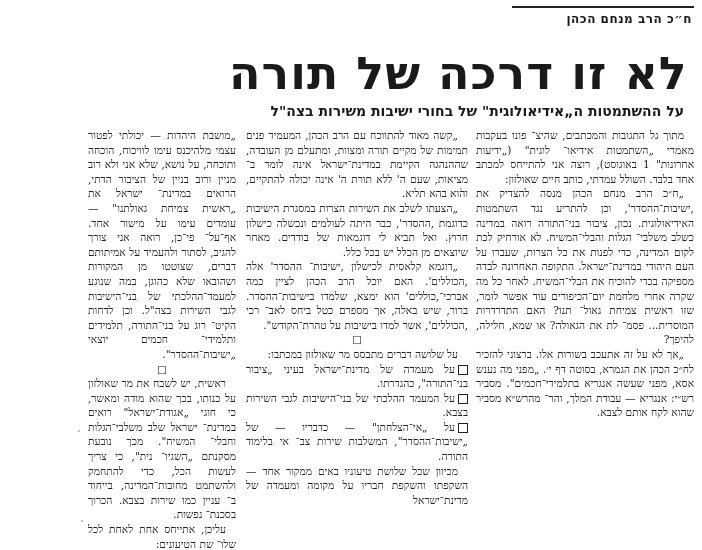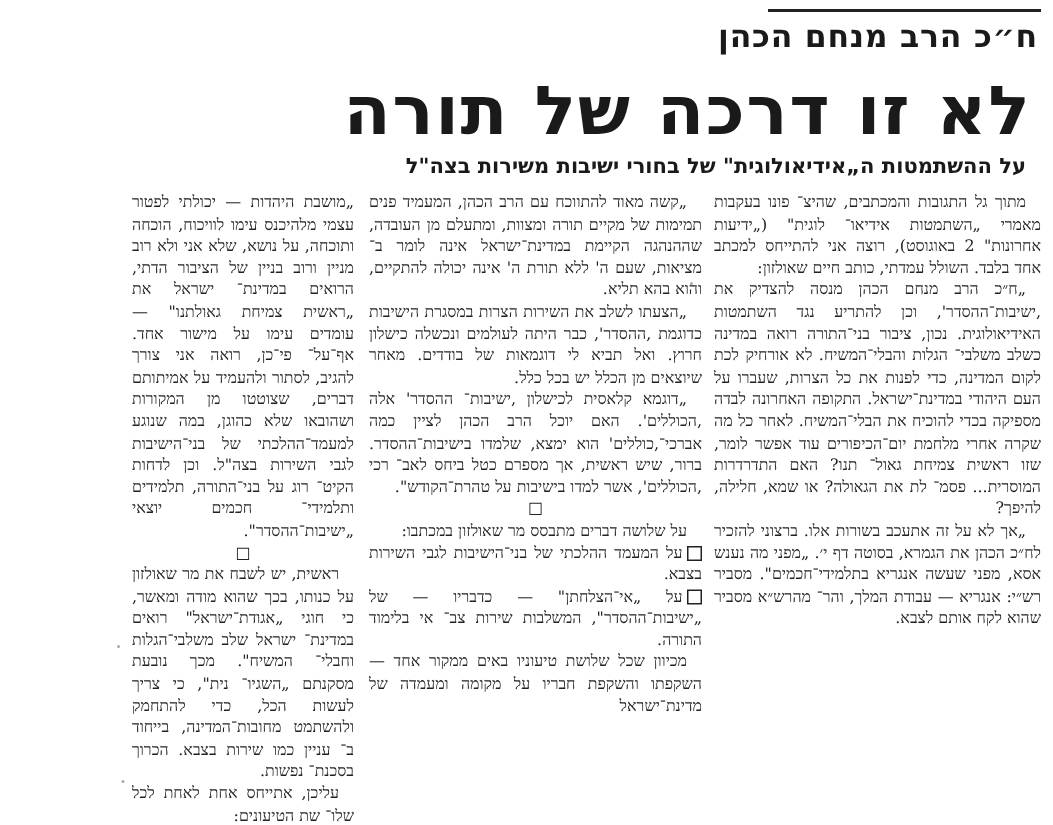--- a/index.html
+++ b/index.html
@@ -8,21 +8,21 @@
     background:#ffffff; color:#1a1a1a;
     font-family:"DejaVu Serif", serif;
     position:relative;
   }
   .clip { position:absolute; inset:0; }
   .byline-rule {
     position:absolute; left:512px; top:6px; width:182px; height:2px; background:#222;
   }
   .byline {
     position:absolute; right:10px; top:12px; direction:rtl;
-    font-family:"DejaVu Sans", sans-serif; font-weight:bold; font-size:21px; letter-spacing:0.5px;
+    font-family:"DejaVu Sans", sans-serif; font-weight:bold; font-size:12px; letter-spacing:0.5px;
   }
   .headline {
     position:absolute; right:14px; top:50px; direction:rtl;
     font-family:"DejaVu Sans", sans-serif; font-weight:900; font-size:45px; line-height:48px;
     letter-spacing:1px; transform:scaleX(1.02); transform-origin:right;
   }
   .subhead {
     position:absolute; right:18px; top:102px; direction:rtl;
     font-family:"DejaVu Sans", sans-serif; font-weight:bold; font-size:14px; line-height:18px;
   }
@@ -48,31 +48,32 @@
 
 <div class="clip">
 
   <div class="byline-rule"></div>
   <div class="byline">ח״כ הרב מנחם הכהן</div>
 
   <div class="headline">לא זו דרכה של תורה</div>
   <div class="subhead">על ההשתמטות ה„אידיאולוגית" של בחורי ישיבות משירות בצה"ל</div>
 
   <div class="col col-1">
-    <p class="para">מתוך גל התגובות והמכתבים, שהיצ־ פונו בעקבות מאמרי „השתמטות אידיאו־ לוגית" („ידיעות אחרונות" 2 באוגוסט), רוצה אני להתייחס למכתב אחד בלבד. השולל עמדתי, כותב חיים שאולזון:</p>
+    <p class="para">מתוך גל התגובות והמכתבים, שהיצ־ פונו בעקבות מאמרי „השתמטות אידיאו־ לוגית" („ידיעות אחרונות" 1 באוגוסט), רוצה אני להתייחס למכתב אחד בלבד. השולל עמדתי, כותב חיים שאולזון:</p>
     <p class="para">„ח״כ הרב מנחם הכהן מנסה להצדיק את ,ישיבות־ההסדר', וכן להתריע נגד השתמטות האידיאולוגית. נכון, ציבור בני־התורה רואה במדינה כשלב משלבי־ הגלות והבלי־המשיח. לא אורחיק לכת לקום המדינה, כדי לפנות את כל הצרות, שעברו על העם היהודי במדינת־ישראל. התקופה האחרונה לבדה מספיקה בכדי להוכיח את הבלי־המשיח. לאחר כל מה שקרה אחרי מלחמת יום־הכיפורים עוד אפשר לומר, שזו ראשית צמיחת גאול־ תנו? האם התדרדרות המוסרית... פסמ־ לת את הגאולה? או שמא, חלילה, להיפך?</p>
     <p class="para">„אך לא על זה אתעכב בשורות אלו. ברצוני להזכיר לח״כ הכהן את הגמרא, בסוטה דף י׳. „מפני מה נענש אסא, מפני שעשה אנגריא בתלמידי־חכמים". מסביר רש״י: אנגריא — עבודת המלך, והר־ מהרש״א מסביר שהוא לקח אותם לצבא.</p>
   </div>
 
   <div class="col col-2">
     <p class="para">„קשה מאוד להתווכח עם הרב הכהן, המעמיד פנים תמימות של מקיים תורה ומצוות, ומתעלם מן העובדה, שההנהגה הקיימת במדינת־ישראל אינה לומר ב־ מציאות, שעם ה' ללא תורת ה' אינה יכולה להתקיים, והוא בהא תליא.</p>
     <p class="para">„הצעתו לשלב את השירות הצרות במסגרת הישיבות כדוגמת ,ההסדר', כבר היתה לעולמים ונכשלה כישלון חרוץ. ואל תביא לי דוגמאות של בודדים. מאחר שיוצאים מן הכלל יש בכל כלל.</p>
-    <p class="para">„דוגמא קלאסית לכישלון ,ישיבות־ ההסדר' אלה ,הכוללים'. האם יוכל הרב הכהן לציין כמה אברכי־,כוללים' הוא ימצא, שלמדו בישיבות־ההסדר. ברור, שיש ראשית, אך מספרם כטל ביחס לאב־ רכי ,הכוללים', אשר למדו בישיבות על טהרת־הקודש".</p>
+    <p class="para">„דוגמא קלאסית לכישלון ,ישיבות־ ההסדר' אלה ,הכוללים'. האם יוכל הרב הכהן לציין כמה אברכי־,כוללים' הוא ימצא, שלמדו בישיבות־ההסדר. ברור, שיש באלה, אך מספרם כטל ביחס לאב־ רכי ,הכוללים', אשר למדו בישיבות על טהרת־הקודש".</p>
     <p class="center">□</p>
     <p class="para">על שלושה דברים מתבסס מר שאולזון במכתבו:</p>
+    <p class="bullet"><span class="box"></span><span>על מעמדה של מדינת־ישראל בעיני „ציבור בני־התורה", כהגדרתו.</span></p>
     <p class="bullet"><span class="box"></span><span>על המעמד ההלכתי של בני־הישיבות לגבי השירות בצבא.</span></p>
     <p class="bullet"><span class="box"></span><span>על „אי־הצלחתן" — כדבריו — של „ישיבות־ההסדר", המשלבות שירות צב־ אי בלימוד התורה.</span></p>
     <p class="para">מכיוון שכל שלושת טיעוניו באים ממקור אחד — השקפתו והשקפת חבריו על מקומה ומעמדה של מדינת־ישראל</p>
   </div>
 
   <div class="col col-3">
     <p>„מושבת היהדות — יכולתי לפטור עצמי מלהיכנס עימו לוויכוח, הוכחה ותוכחה, על נושא, שלא אני ולא רוב מניין ורוב בניין של הציבור הדתי, הרואים במדינת־ ישראל את „ראשית צמיחת גאולתנו" — עומדים עימו על מישור אחד. אף־על־ פי־כן, רואה אני צורך להגיב, לסתור ולהעמיד על אמיתותם דברים, שצוטטו מן המקורות ושהובאו שלא כהוגן, במה שנוגע למעמד־ההלכתי של בני־הישיבות לגבי השירות בצה"ל. וכן לדחות הקיט־ רוג על בני־התורה, תלמידים ותלמידי־ חכמים יוצאי „ישיבות־ההסדר".</p>
     <p class="center">□</p>
     <p class="para">ראשית, יש לשבח את מר שאולזון על כנותו, בכך שהוא מודה ומאשר, כי חוגי „אגודת־ישראל" רואים במדינת־ ישראל שלב משלבי־הגלות וחבלי־ המשיח". מכך נובעת מסקנתם „השגיו־ נית", כי צריך לעשות הכל, כדי להתחמק ולהשתמט מחובות־המדינה, בייחוד ב־ עניין כמו שירות בצבא. הכרוך בסכנת־ נפשות.</p>
     <p class="para">עליכן, אתייחס אחת לאחת לכל שלו־ שת הטיעונים:</p>

